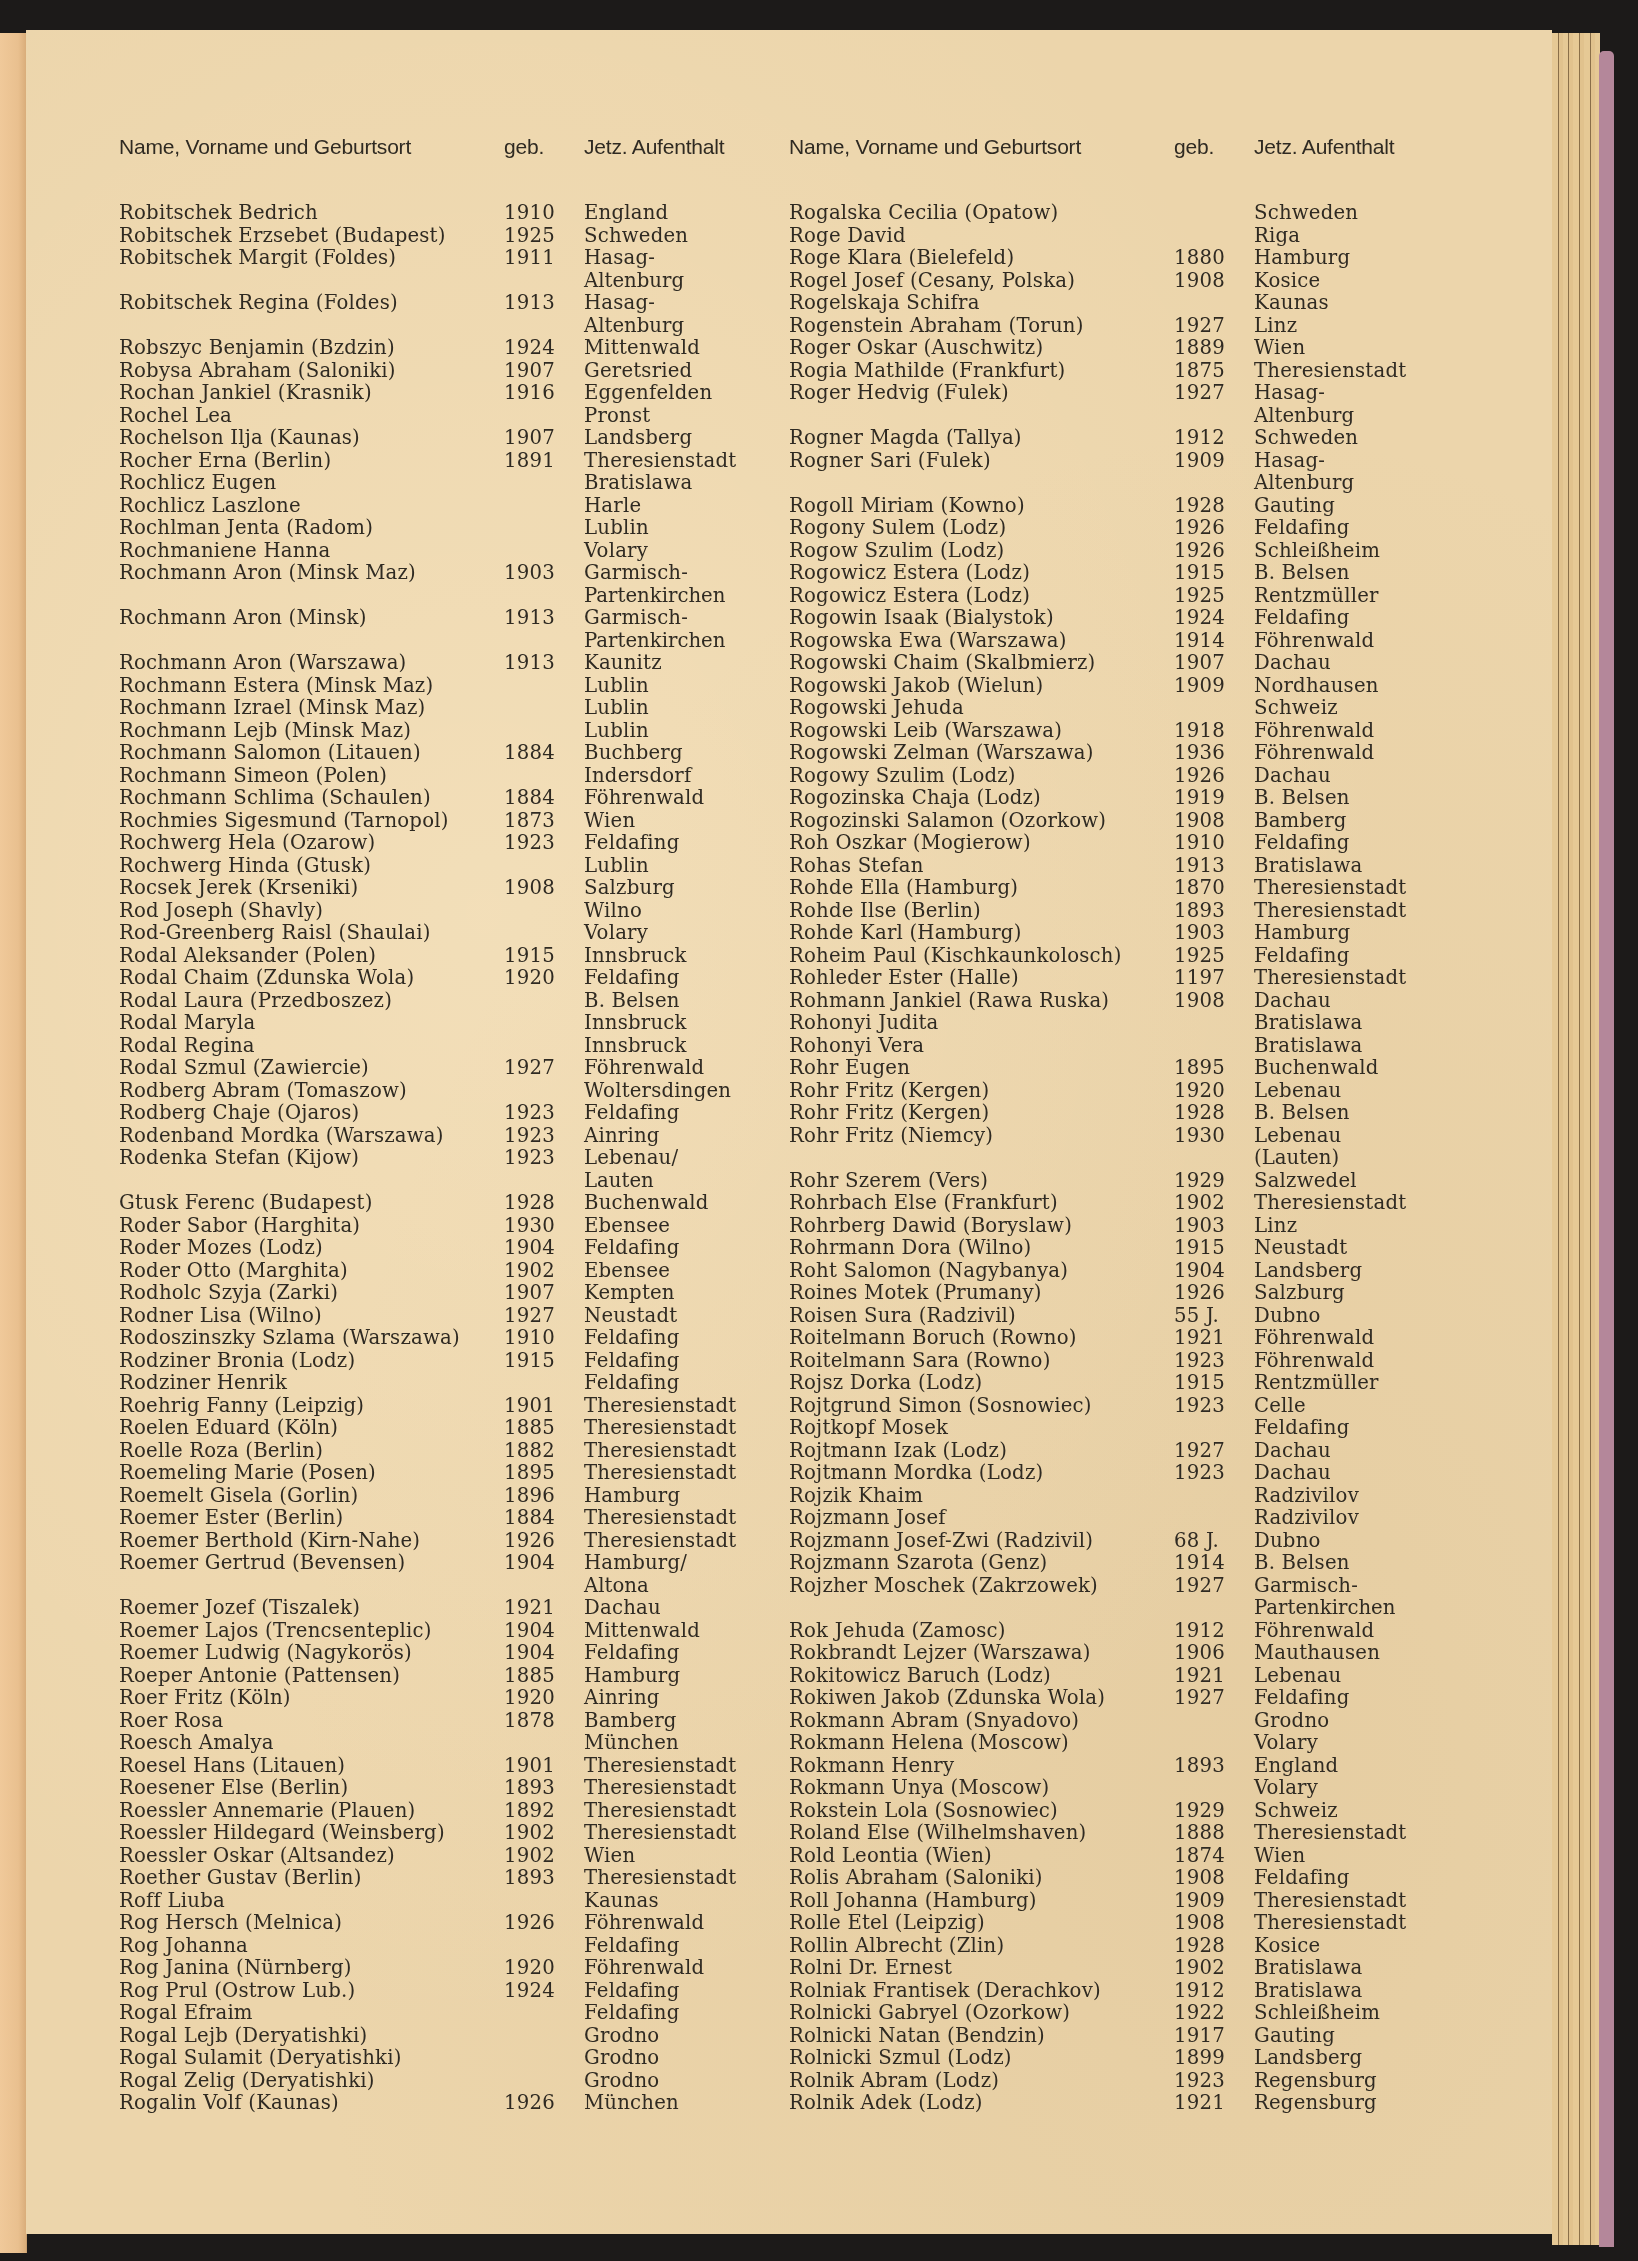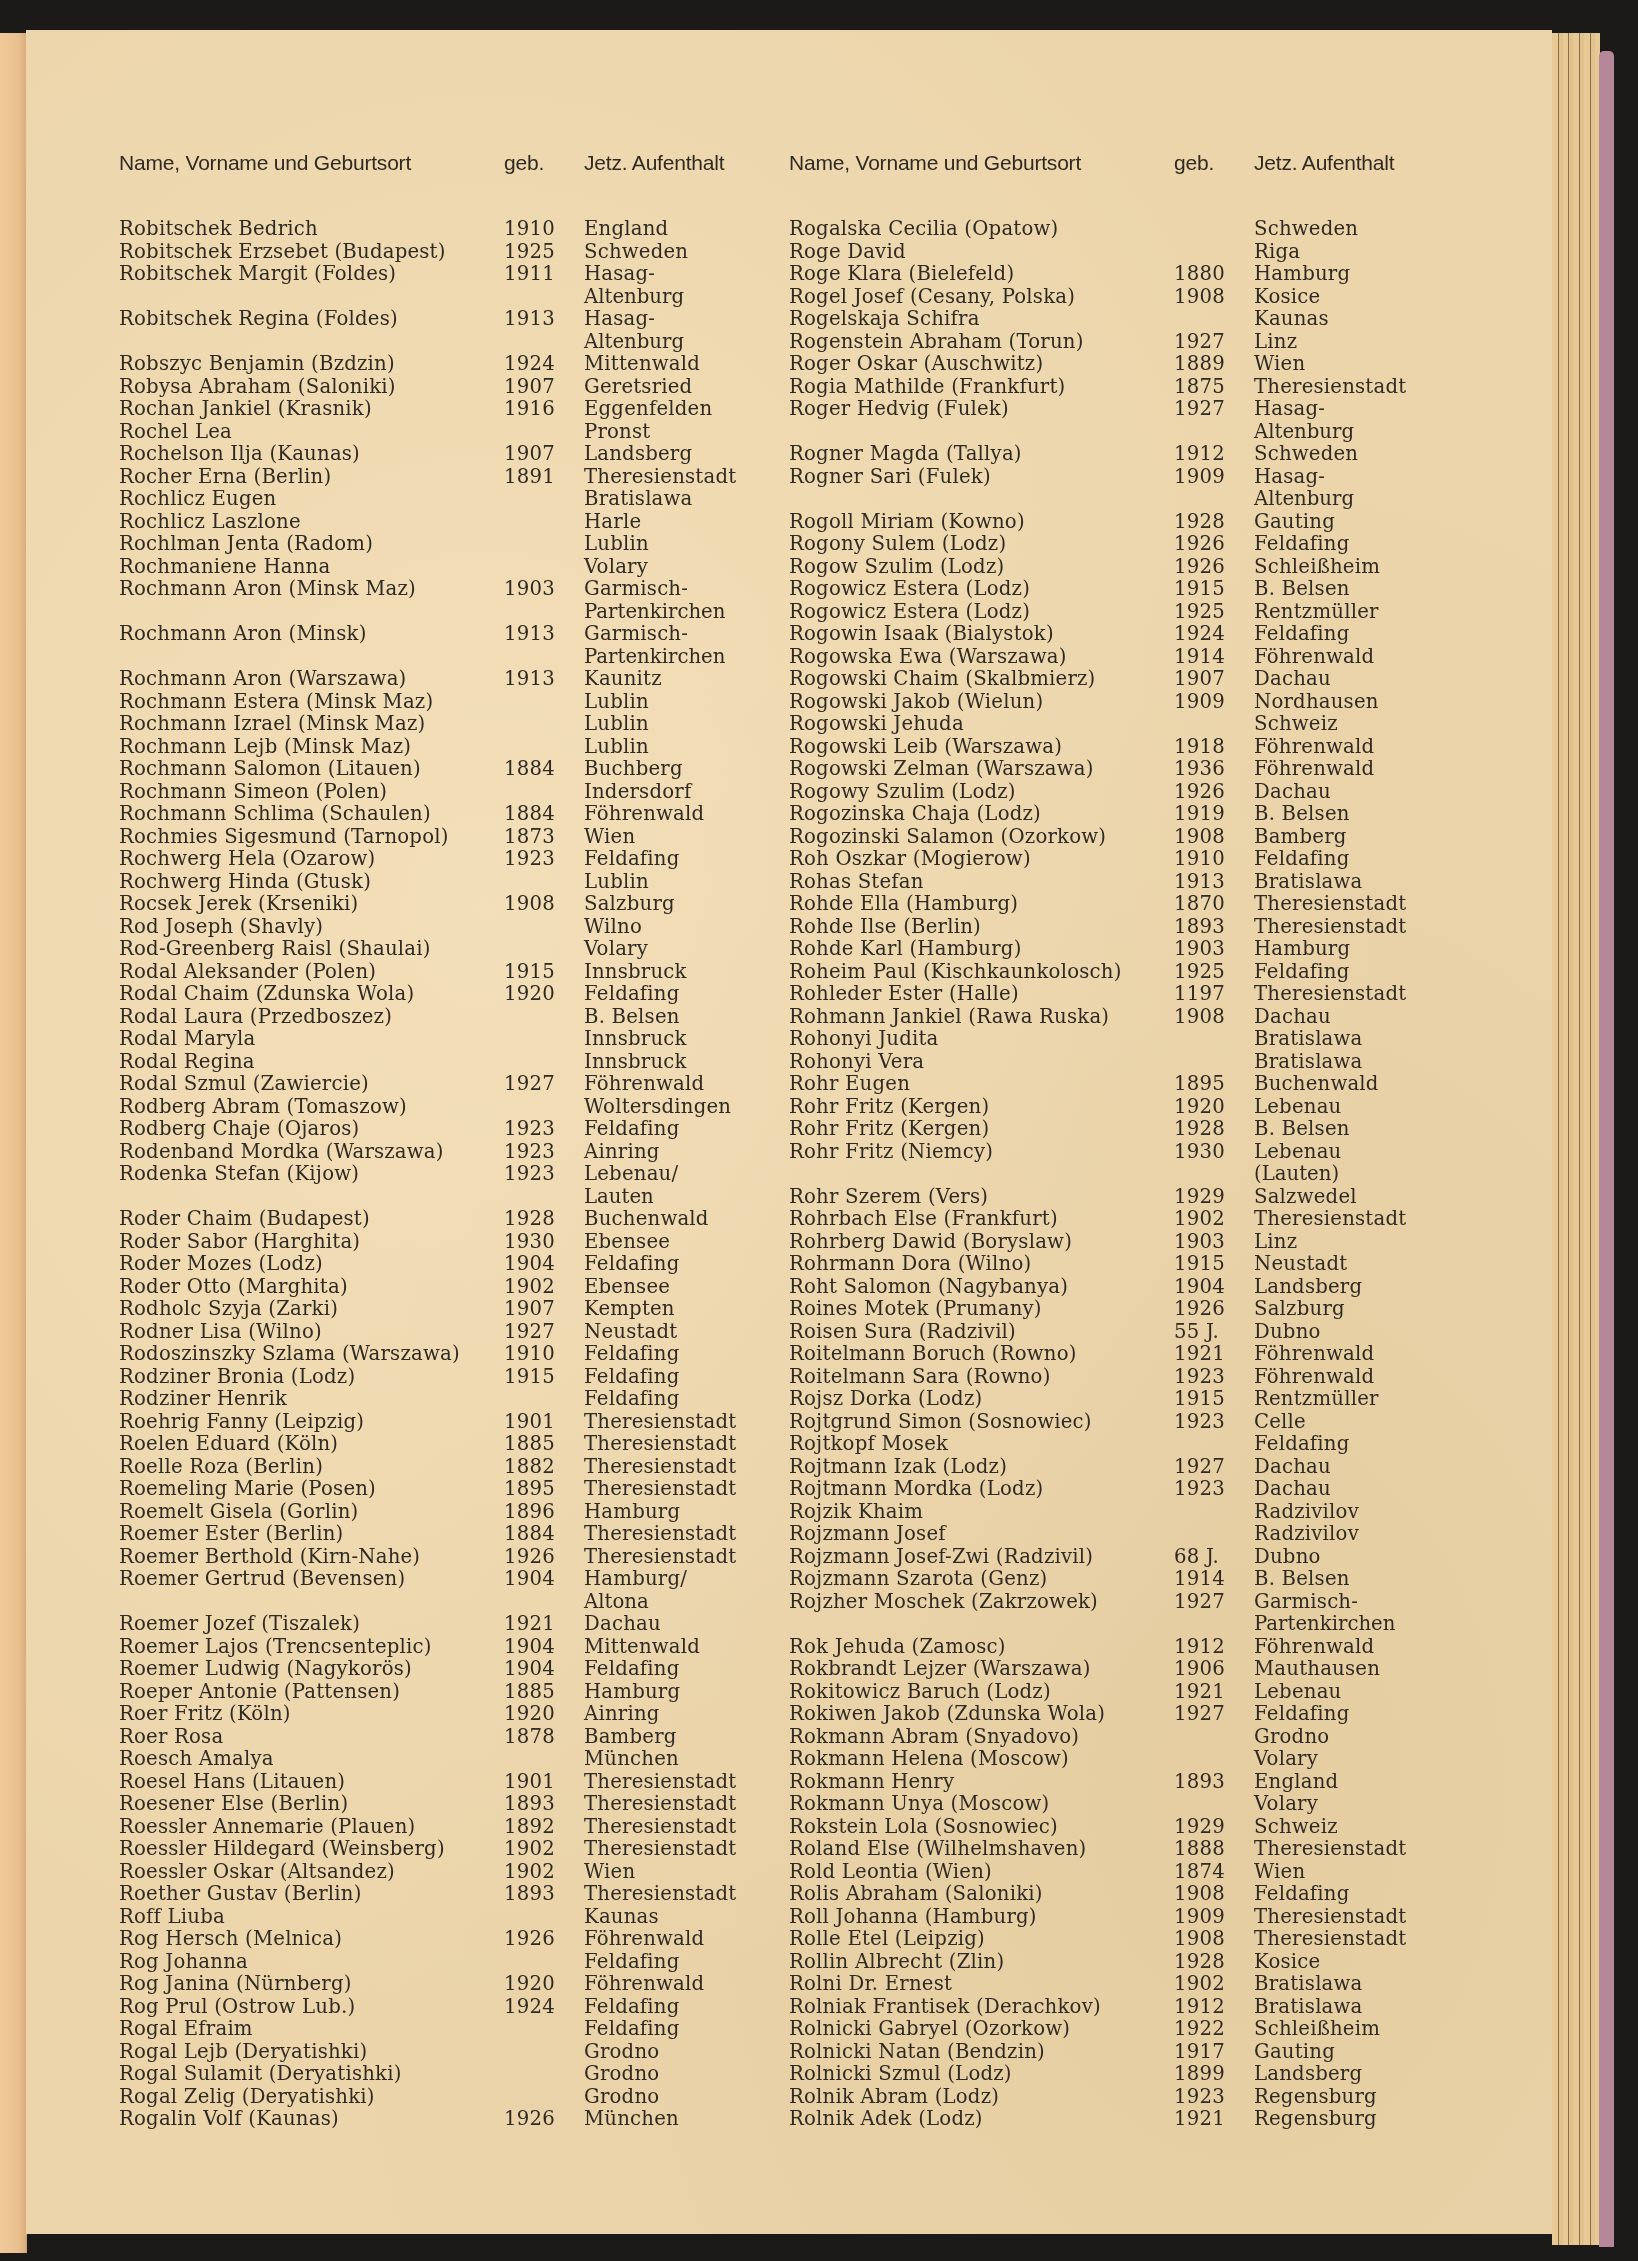--- a/index.html
+++ b/index.html
@@ -3,21 +3,21 @@
 <meta charset="utf-8">
 <style>
   html,body{margin:0;padding:0;}
   body{width:1639px;height:2261px;background:#1c1a19;position:relative;overflow:hidden;font-family:"DejaVu Serif","Liberation Serif",serif;}
   .left-sliver{position:absolute;left:0;top:33px;width:26px;height:2220px;background:linear-gradient(90deg,#f0c99a,#e9c08f 70%,#d9ad7a);border-right:0.8px solid #c9a070;}
   .page{position:absolute;left:26px;top:29.5px;width:1526px;height:2204px;background:#ecd5ab;
     background-image:radial-gradient(ellipse at 30% 40%,rgba(255,240,210,.35),rgba(0,0,0,0) 60%),radial-gradient(ellipse at 80% 80%,rgba(200,170,120,.18),rgba(0,0,0,0) 55%);}
   .fore-edge{position:absolute;left:1552px;top:33px;width:48px;height:2212px;
     background:repeating-linear-gradient(90deg,#e6c995 0 5.7px,#8a6f49 5.7px 6.6px,#e1c28d 6.6px 10.7px);}
   .binding{position:absolute;left:1599px;top:51px;width:14.7px;height:2196px;background:#b4879a;border-radius:4.9px 4.9px 0 0;}
-  .col{position:absolute;top:139px;color:#2f2a22;}
+  .col{position:absolute;top:123px;color:#2f2a22;}
   .col.left{left:119px;width:655px;}
   .col.right{left:789px;width:655px;}
   .hdr{display:flex;height:36px;font-family:"Liberation Sans","DejaVu Sans",sans-serif;font-size:21px;letter-spacing:-0.2px;align-items:flex-end;}
   .hdr .h-name{width:385px;}
   .hdr .h-geb{width:80px;}
   .spacer{height:43px;}
   .row{display:flex;font-size:19.7px;line-height:22.5px;height:22.5px;white-space:nowrap;letter-spacing:0.2px;}
   .row .name{width:385px;overflow:visible;}
   .row .geb{width:80px;}
   .row .loc{flex:1;}
@@ -244,21 +244,21 @@
       </div>
       <div class="row">
         <span class="name">Rodenka Stefan (Kijow)</span>
         <span class="geb">1923</span>
         <span class="loc">Lebenau/</span>
       </div>
       <div class="cont">
         <span class="loc2">Lauten</span>
       </div>
       <div class="row">
-        <span class="name">Roder Chaim (Budapest)</span>
+        <span class="name">Gtusk Ferenc (Budapest)</span>
         <span class="geb">1928</span>
         <span class="loc">Buchenwald</span>
       </div>
       <div class="row">
         <span class="name">Roder Sabor (Harghita)</span>
         <span class="geb">1930</span>
         <span class="loc">Ebensee</span>
       </div>
       <div class="row">
         <span class="name">Roder Mozes (Lodz)</span>

